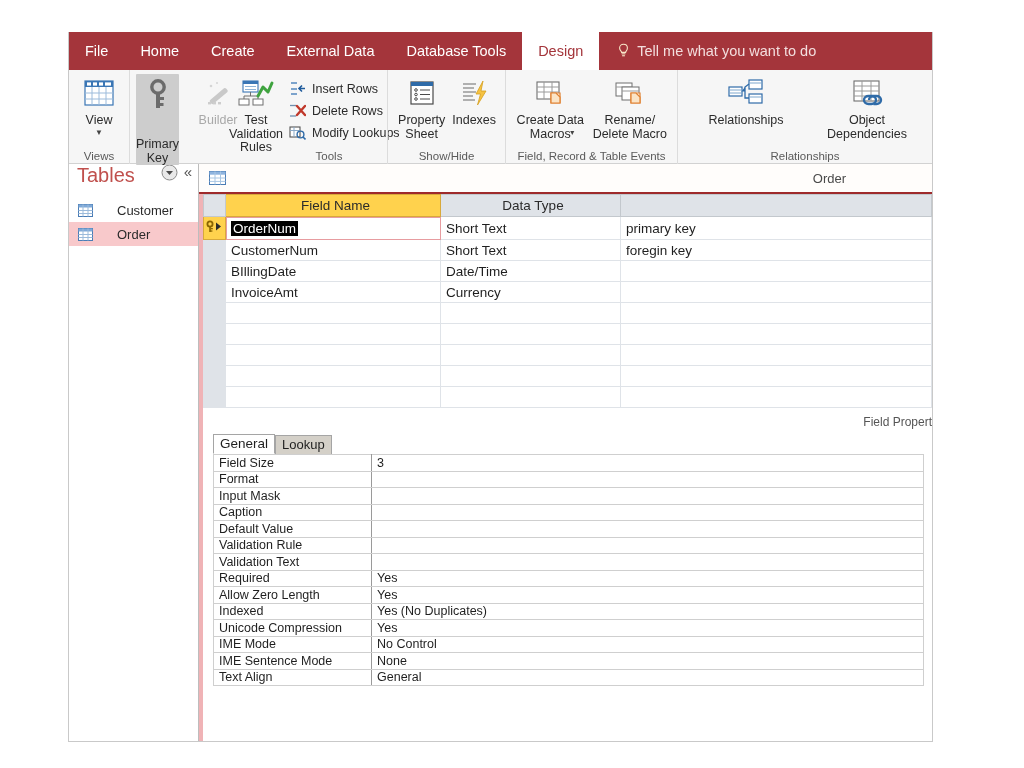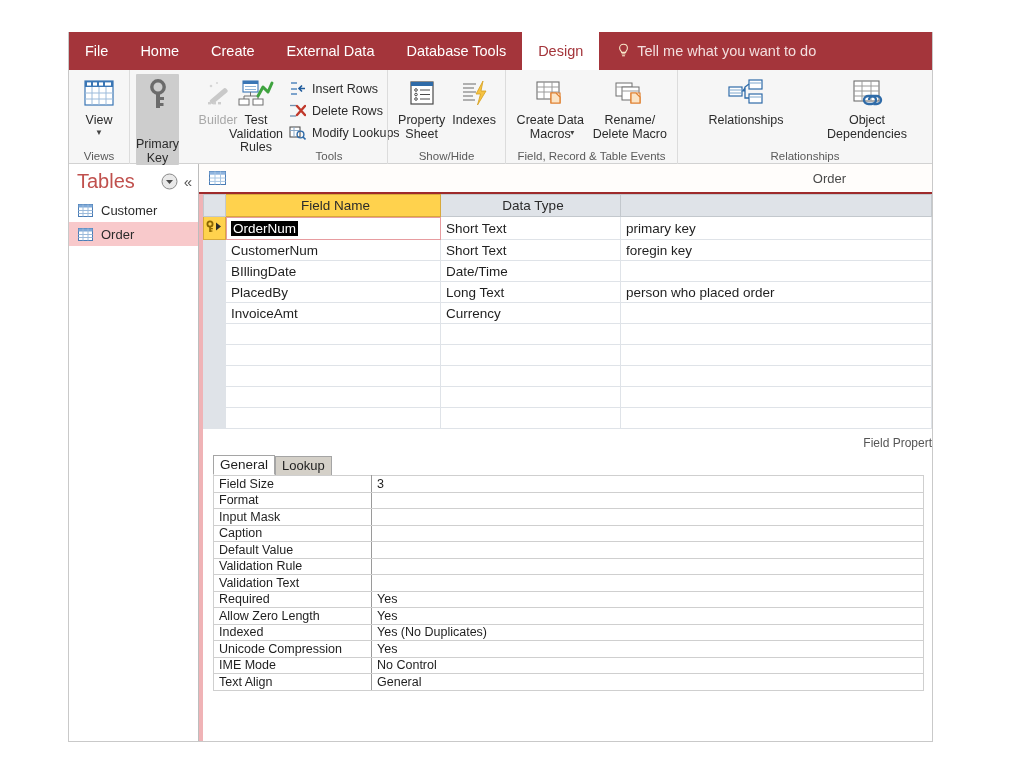--- a/index.html
+++ b/index.html
@@ -112,29 +112,29 @@
   .workspace { display: flex; height: calc(710px - 38px - 94px); }
 
   
   .navpane {
     width: 130px;
     background: #ffffff;
     border-right: 1px solid #bdbdbd;
     flex-shrink: 0;
   }
   .nav-header {
-    display: flex; align-items: center;
+    display: flex; align-items: flex-start;
     height: 34px; padding: 0 6px 0 8px;
     gap: 6px;
   }
   .nav-title { font-size: 20px; color: #c0504d; flex: 1; }
   .nav-arrowbtn { width: 17px; height: 17px; cursor:pointer; }
   .nav-chev { font-size: 15px; color: #555; cursor: pointer; line-height: 1; }
   .nav-item {
-    display: flex; align-items: center; gap: 8px;
+    display: flex; align-items: center; gap: 24px;
     height: 24px; padding-left: 9px;
     font-size: 13px; color: #2b2b2b;
     cursor: pointer;
   }
   .nav-item.selected { background: #f8c9cb; }
   .gridglyph { width: 15px; height: 13px; flex-shrink: 0; }
 
   
   .docarea { flex: 1; position: relative; background: #ffffff; overflow: hidden; }
   .doc-tabstrip {
@@ -556,26 +556,20 @@
               <td>foregin key</td>
             </tr>
             <tr>
               <td class="col-sel"></td>
               <td class="col-fname">BIllingDate</td>
               <td class="col-dtype">Date/Time</td>
               <td></td>
             </tr>
             <tr>
               <td class="col-sel"></td>
-              <td class="col-fname">PlacedBy</td>
-              <td class="col-dtype">Long Text</td>
-              <td>person who placed order</td>
-            </tr>
-            <tr>
-              <td class="col-sel"></td>
               <td class="col-fname">InvoiceAmt</td>
               <td class="col-dtype">Currency</td>
               <td></td>
             </tr>
             <tr>
               <td class="col-sel"></td>
               <td class="col-fname"></td>
               <td class="col-dtype"></td>
               <td></td>
             </tr>
@@ -658,20 +652,24 @@
                 </tr>
               <tr>
                   <td class="pname">Unicode Compression</td>
                   <td>Yes</td>
                 </tr>
               <tr>
                   <td class="pname">IME Mode</td>
                   <td>No Control</td>
                 </tr>
               <tr>
+                  <td class="pname">IME Sentence Mode</td>
+                  <td>None</td>
+                </tr>
+              <tr>
                   <td class="pname">Text Align</td>
                   <td>General</td>
                 </tr>
             </tbody>
           </table>
         </div>
       </div>
     </div>
   </div>
 </div>

